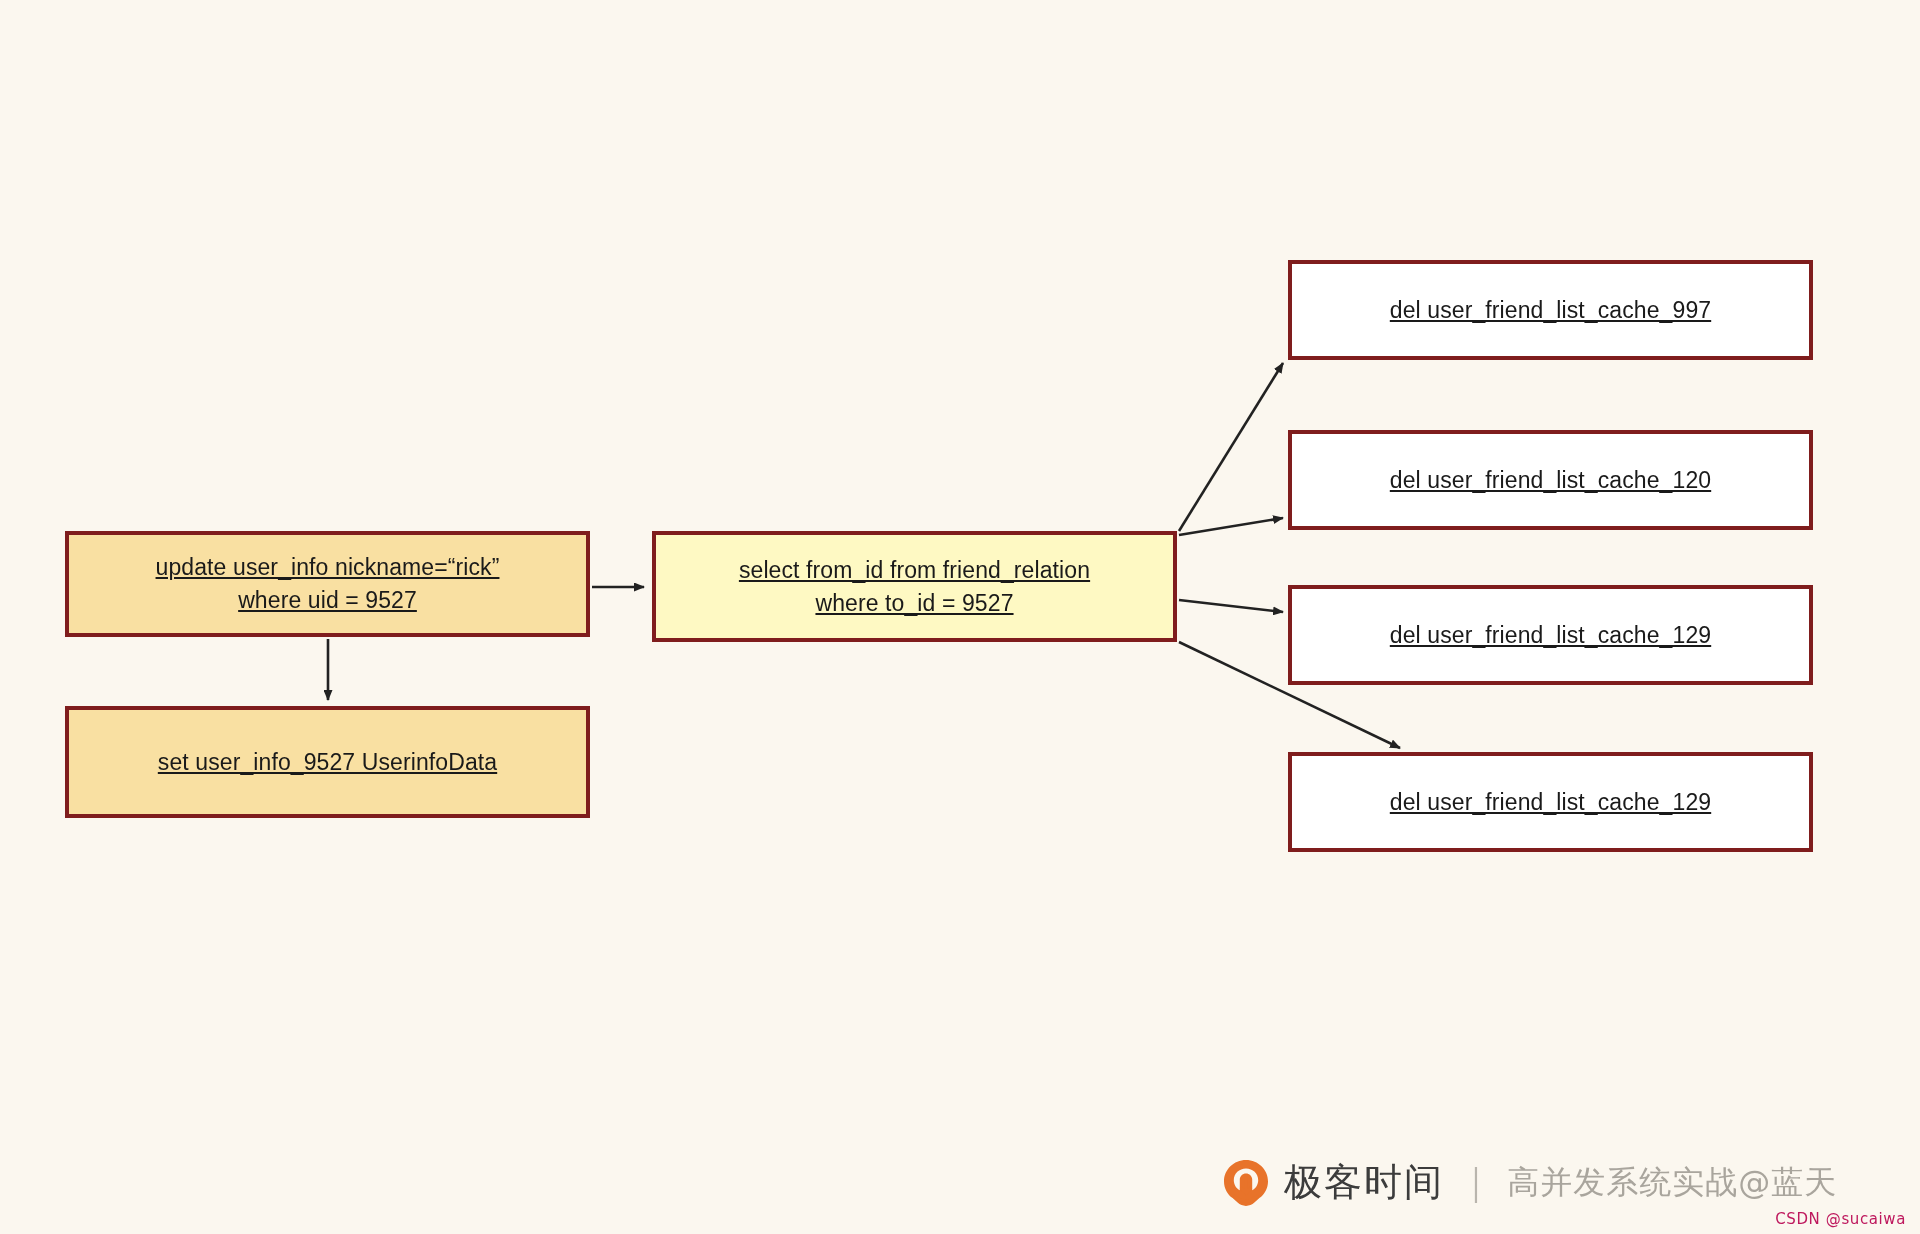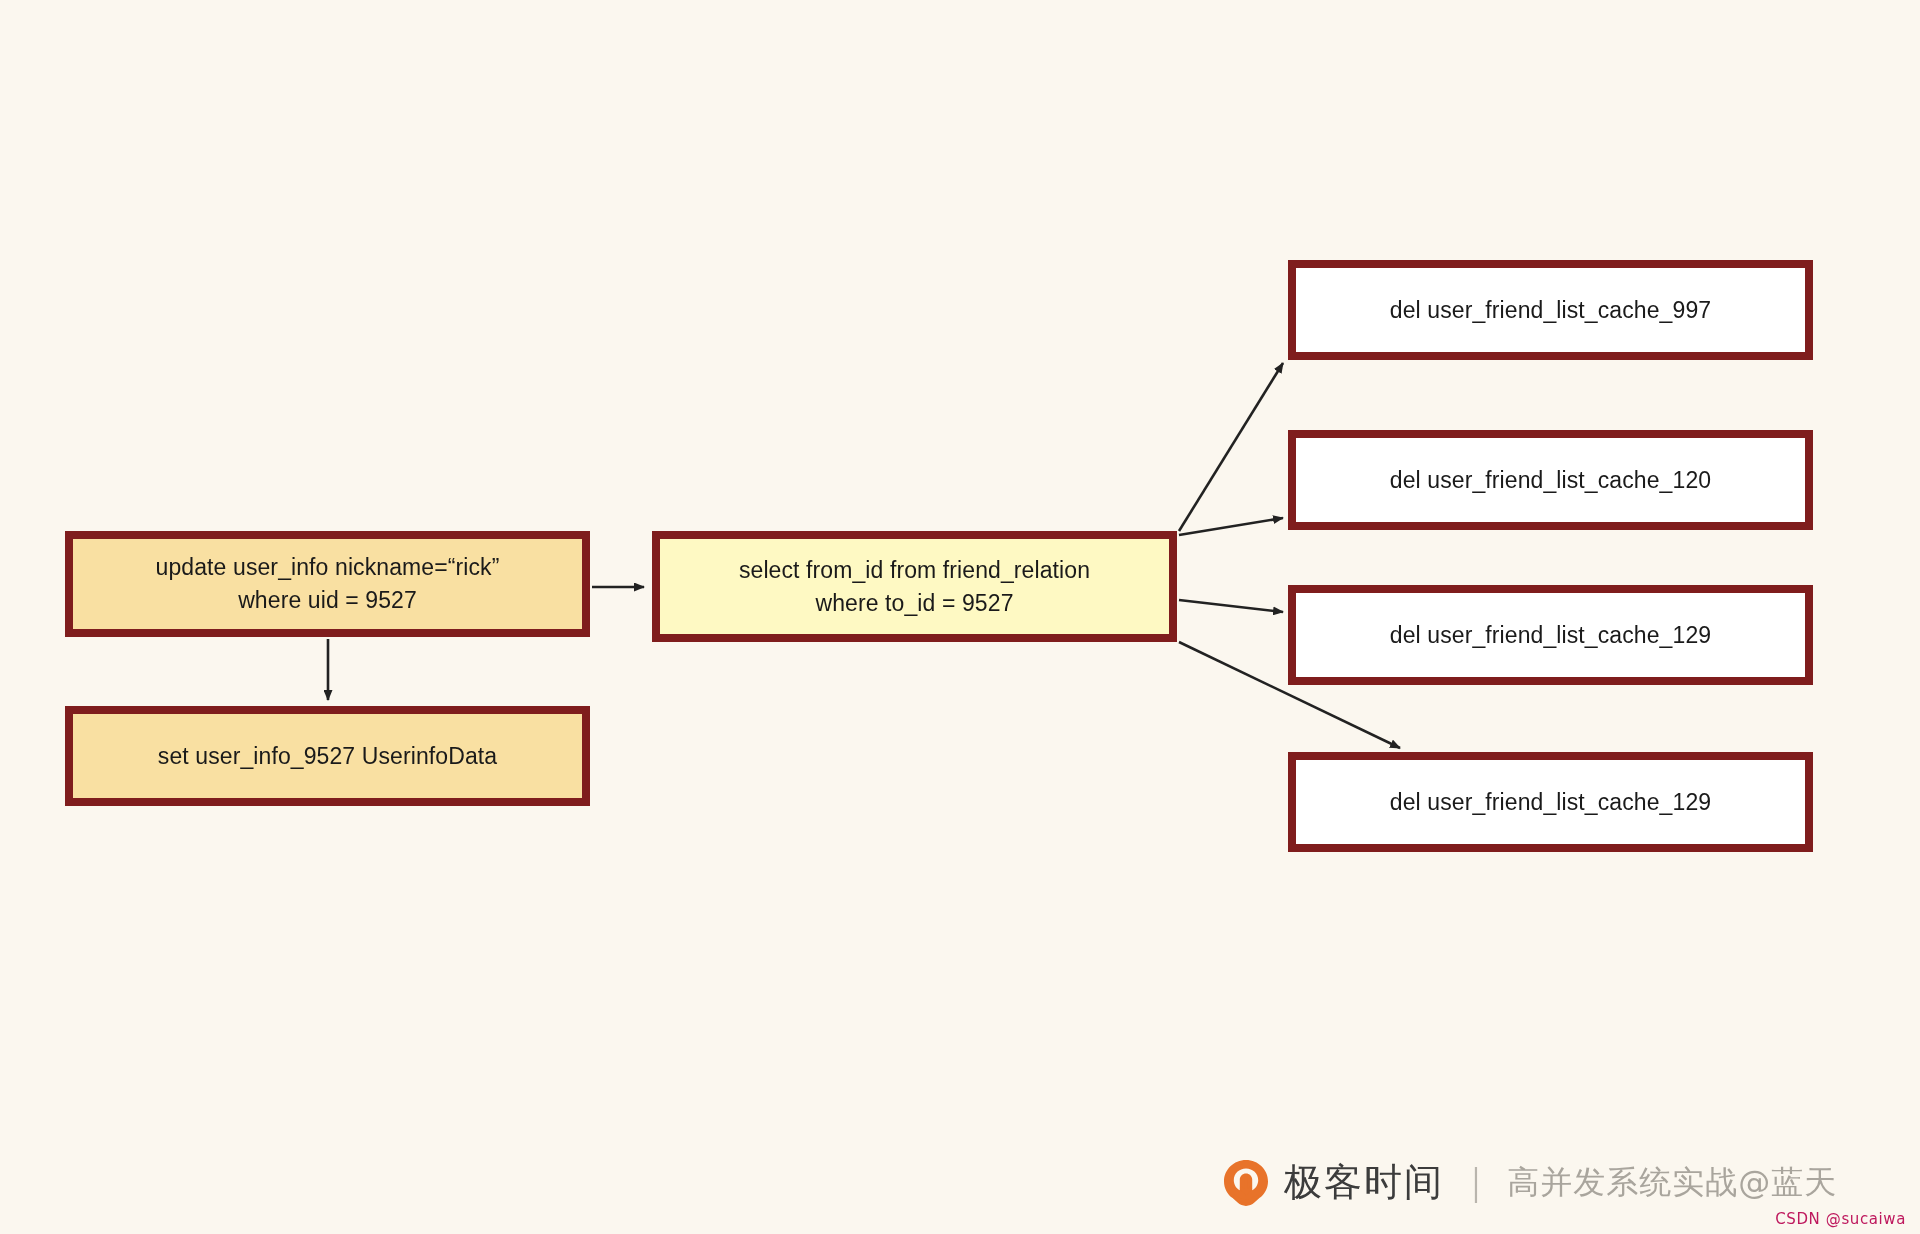--- a/index.html
+++ b/index.html
@@ -30,51 +30,52 @@
     left: 0;
     top: 0;
     width: 1920px;
     height: 1234px;
     pointer-events: none;
   }
 
   .node {
     position: absolute;
     box-sizing: border-box;
-    border: 8px solid #7f1d1d;
+    border: 4px solid #7f1d1d;
     display: flex;
     align-items: center;
     justify-content: center;
     text-align: center;
     color: #1a1a1a;
     font-size: 23px;
     line-height: 1.42;
     letter-spacing: 0.1px;
     white-space: pre-line;
+    text-decoration: underline;
   }
 
   .node-source {
     background: #f9e0a2;
   }
 
   .node-cache-write {
     background: #f9e0a2;
   }
 
   .node-query {
     background: #fef9c3;
   }
 
   .node-delete {
     background: #ffffff;
   }
 
   
   #node-update      { left: 65px;   top: 531px;  width: 525px; height: 106px; }
-  #node-cache-set   { left: 65px;   top: 706px;  width: 525px; height: 100px; }
+  #node-cache-set   { left: 65px;   top: 706px;  width: 525px; height: 112px; }
   #node-select      { left: 652px;  top: 531px;  width: 525px; height: 111px; }
 
   #node-del-0       { left: 1288px; top: 260px;  width: 525px; height: 100px; }
   #node-del-1       { left: 1288px; top: 430px;  width: 525px; height: 100px; }
   #node-del-2       { left: 1288px; top: 585px;  width: 525px; height: 100px; }
   #node-del-3       { left: 1288px; top: 752px;  width: 525px; height: 100px; }
 
   
   #watermark {
     position: absolute;

